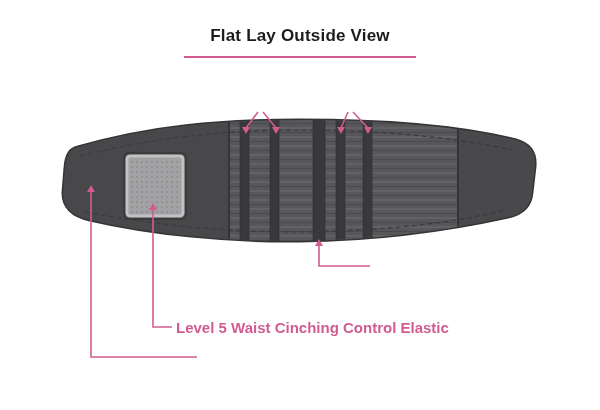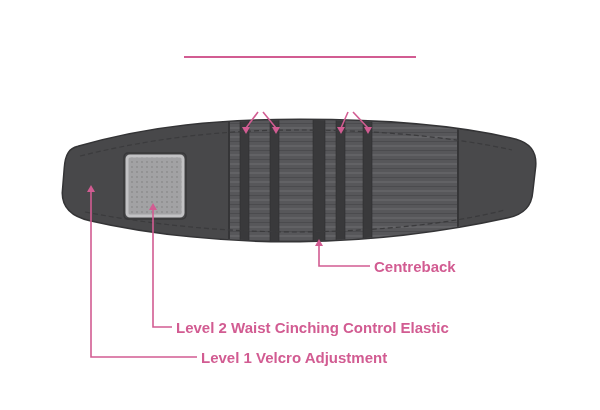--- a/index.html
+++ b/index.html
@@ -110,19 +110,18 @@
     <path class="accent-line" d="M 370 266 L 319 266 L 319 245"></path>
     <polygon class="accent-head" points="319,239 315,246 323,246"></polygon>
 
     <path class="accent-line" d="M 172 327 L 153 327 L 153 210"></path>
     <polygon class="accent-head" points="153,203 149,210 157,210"></polygon>
 
     <path class="accent-line" d="M 197 357 L 91 357 L 91 192"></path>
     <polygon class="accent-head" points="91,185 87,192 95,192"></polygon>
   </svg>
 
+  <div class="title">Flat Lay Outside View</div>
   <div class="title-underline"></div>
 
-  <div class="label label-centreback">Centreback</div>
-  <div class="label label-level2">Level 2 Waist Cinching Control Elastic</div>
-  <div class="label label-level1">Level 1 Velcro Adjustment</div>
+  <div class="label label-level2">Level 5 Waist Cinching Control Elastic</div>
 
 </div>
 
 </body></html>

